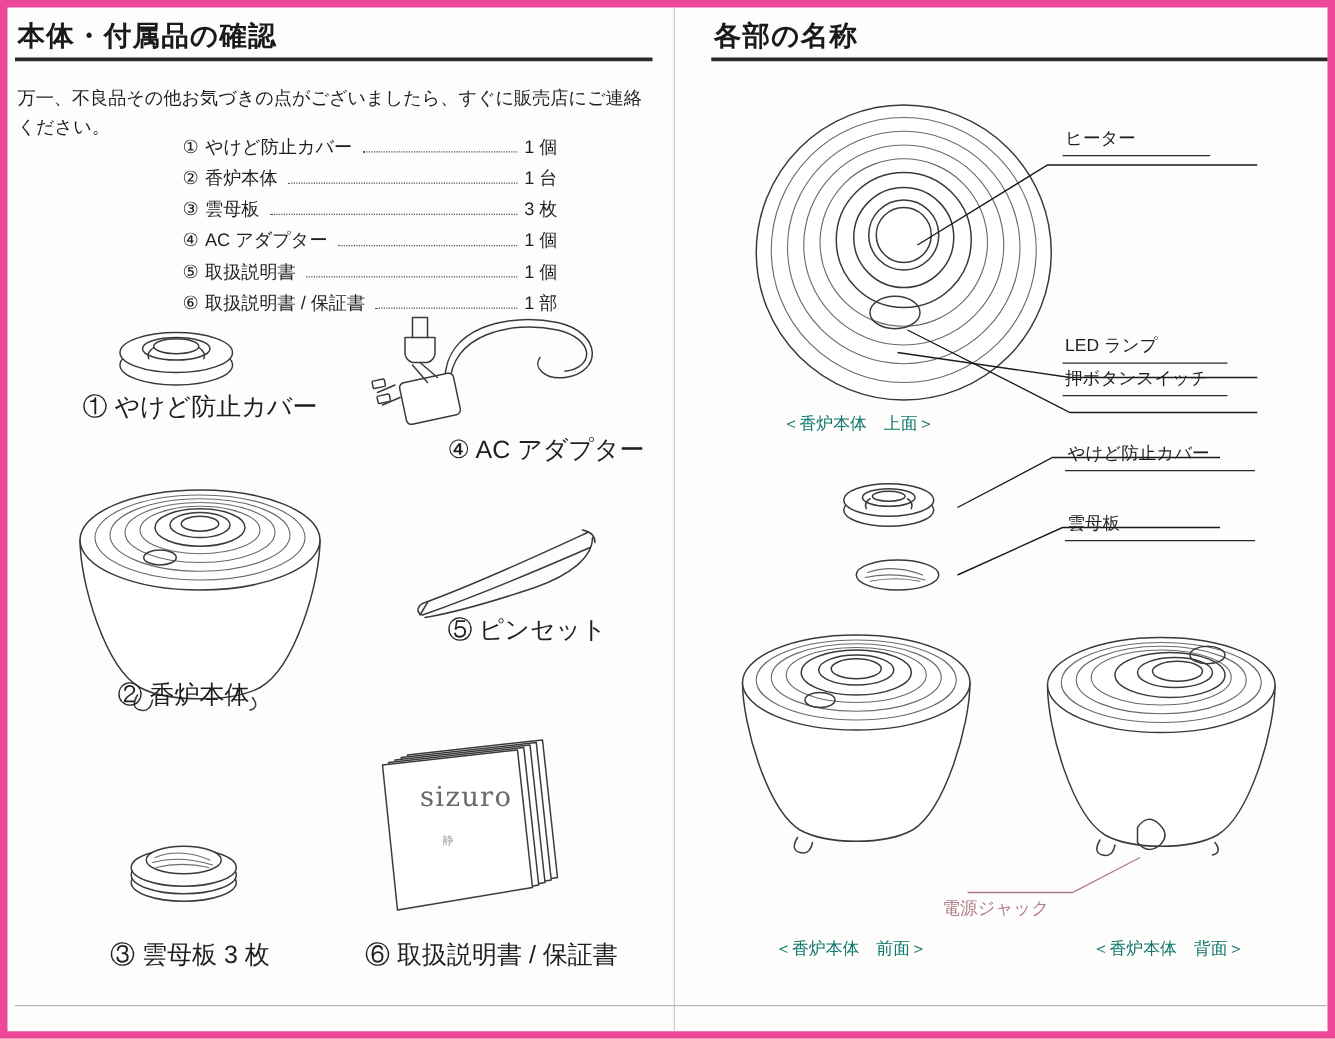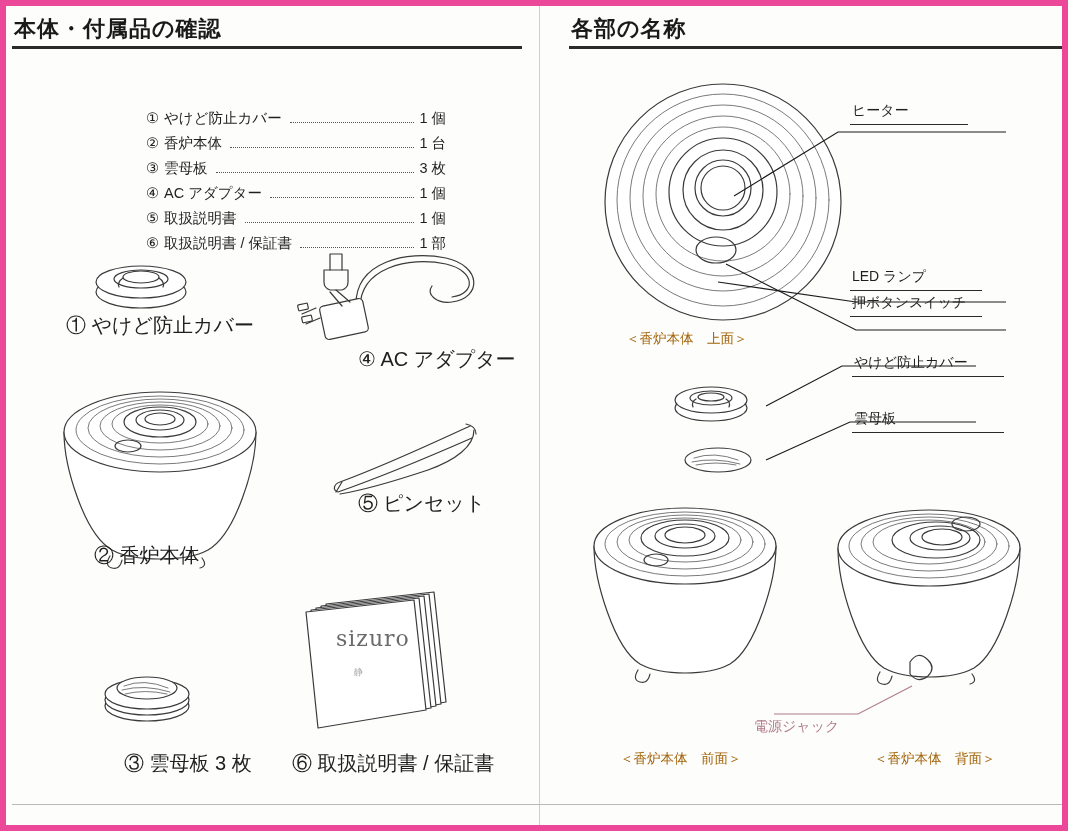--- a/index.html
+++ b/index.html
@@ -68,21 +68,21 @@
   .list-qty { text-align: right; }
   .caption {
     position: absolute;
     font-size: 20px;
     color: #1f1f1f;
     white-space: nowrap;
   }
   .caption-grey {
     position: absolute;
     font-size: 13.5px;
-    color: #a16207;
+    color: #0f766e;
     white-space: nowrap;
     text-align: center;
   }
   .callout-label {
     position: absolute;
     font-size: 14px;
     color: #1f1f1f;
     white-space: nowrap;
   }
   .callout-label.pink { color: #b07b88; }
@@ -145,20 +145,21 @@
 </head>
 <body>
 
 <div id="page">
 
   <div class="col-divider"></div>
 
   <div class="section-title" style="left:8px; top:8px;">本体・付属品の確認</div>
   <div class="title-rule" style="left:6px; top:40px; width:510px;"></div>
 
+  <div class="body-text" style="left:8px; top:62px; width:505px;">万一、不良品その他お気づきの点がございましたら、すぐに販売店にご連絡ください。</div>
 
   <div class="list" style="left:140px; top:100px; width:300px;">
     <div class="list-row">
       <span class="list-num">①</span>
       <span class="list-label">やけど防止カバー</span>
       <span class="list-dots"></span>
       <span class="list-qty">1 個</span>
     </div>
     <div class="list-row">
       <span class="list-num">②</span>
@@ -257,21 +258,21 @@
     <svg width="110" height="70" viewBox="0 0 110 70">
       <ellipse class="stroke fillwhite" cx="55" cy="46" rx="42" ry="15"></ellipse>
       <ellipse class="stroke fillwhite" cx="55" cy="40" rx="42" ry="15"></ellipse>
       <ellipse class="stroke fillwhite" cx="55" cy="34" rx="42" ry="15"></ellipse>
       <ellipse class="stroke fillwhite" cx="55" cy="28" rx="30" ry="11"></ellipse>
       <path class="stroke-thin" d="M32 26 q20 -8 44 2"></path>
       <path class="stroke-thin" d="M30 30 q22 -6 48 2"></path>
       <path class="stroke-thin" d="M33 34 q20 -5 42 0"></path>
     </svg>
   </div>
-  <div class="caption" style="left:82px; top:744px;margin-left:36px;">③ 雲母板 3 枚</div>
+  <div class="caption" style="left:82px; top:744px;">③ 雲母板 3 枚</div>
 
   <div class="art" style="left:288px; top:578px;">
     <svg width="180" height="150" viewBox="0 0 180 150">
       <path class="stroke fillwhite" d="M32 20 L140 8 L152 118 L44 136 Z"></path>
       <path class="stroke fillwhite" d="M27 22 L135 10 L147 120 L39 138 Z"></path>
       <path class="stroke fillwhite" d="M22 24 L130 12 L142 122 L34 140 Z"></path>
       <path class="stroke fillwhite" d="M17 26 L125 14 L137 124 L29 142 Z"></path>
       <path class="stroke fillwhite" d="M12 28 L120 16 L132 126 L24 144 Z"></path>
     </svg>
   </div>

